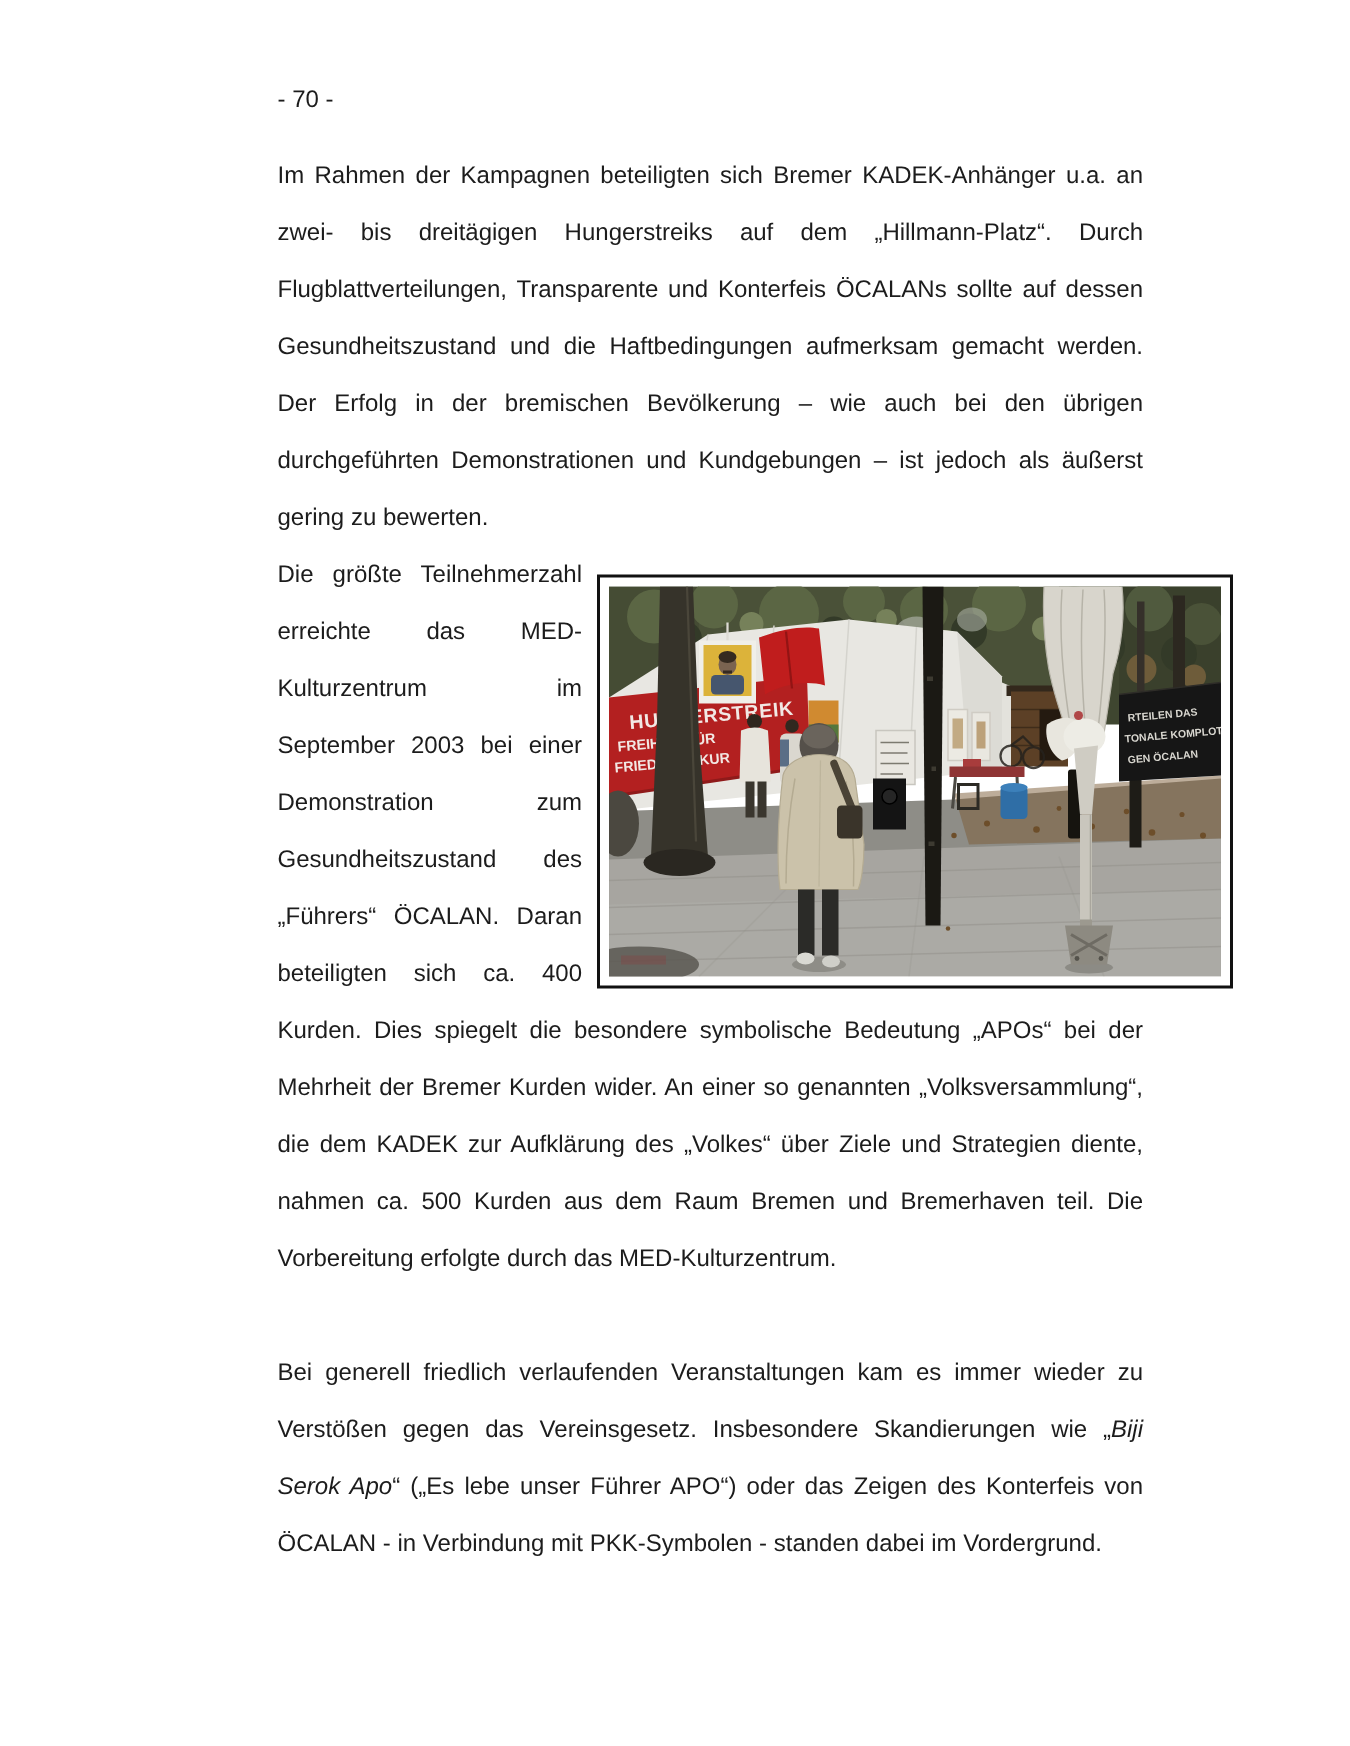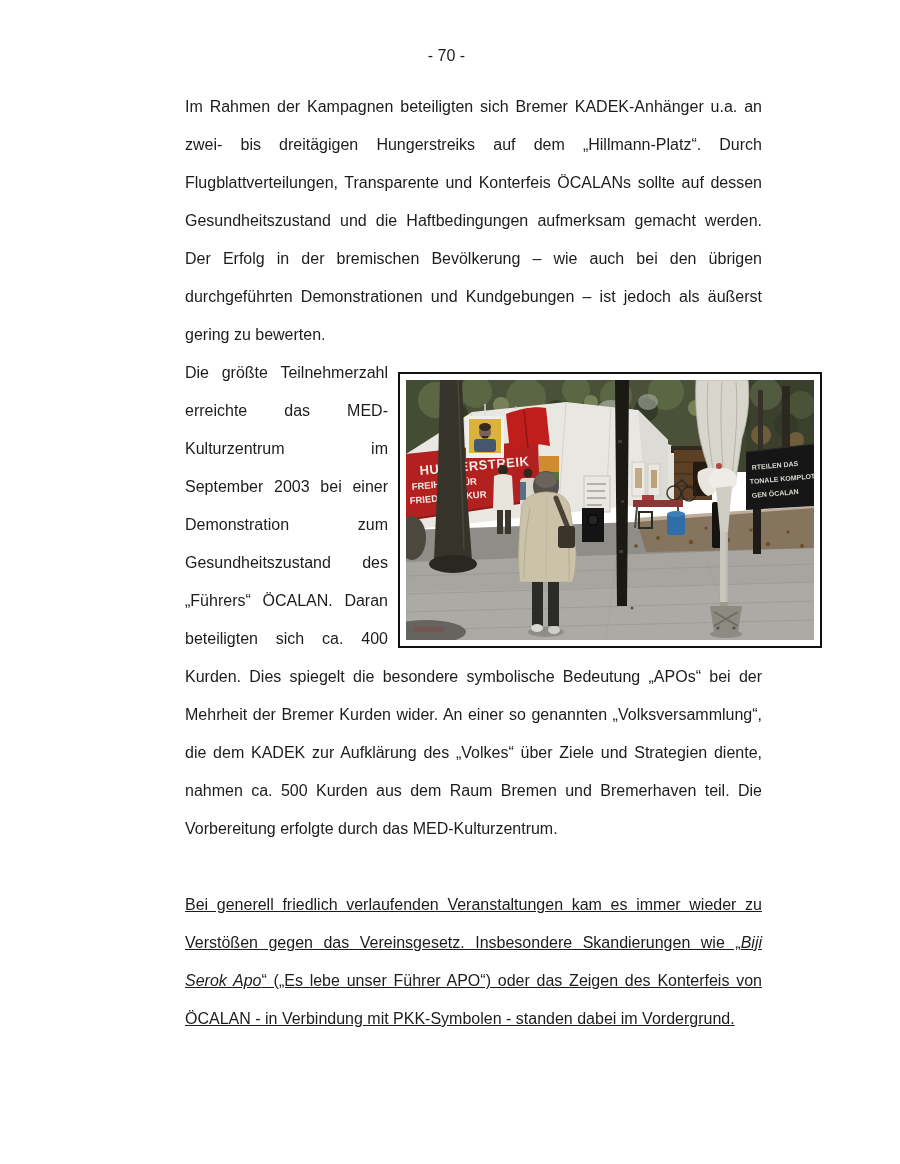--- a/index.html
+++ b/index.html
@@ -6,33 +6,33 @@
   .page {
     position:relative;
     width:900px; height:1164px;
     background:#ffffff;
     font-family:"Liberation Sans","DejaVu Sans",sans-serif;
     color:#1c1c1c;
     overflow:hidden;
   }
   .content { padding:46px 138px 0 185px; }
   .page-number {
-    text-align:center;
     font-size:16px; line-height:20px;
     padding-right:54px;
     margin-bottom:22px;
+    margin-top:11px;
   }
   p.body-text {
     margin:0;
     font-size:16px;
     line-height:38px;
     text-align:justify;
     text-justify:inter-word;
   }
-  p.spaced-before { margin-top:38px;text-decoration:underline; }
+  p.spaced-before { margin-top:38px; }
   .italic { font-style:italic; }
   .photo-float {
     float:right;
     box-sizing:border-box;
     width:424px; height:276px;
     margin:18px -60px 6px 10px;
     border:2px solid #111111;
     padding:6px;
     background:#ffffff;
   }

